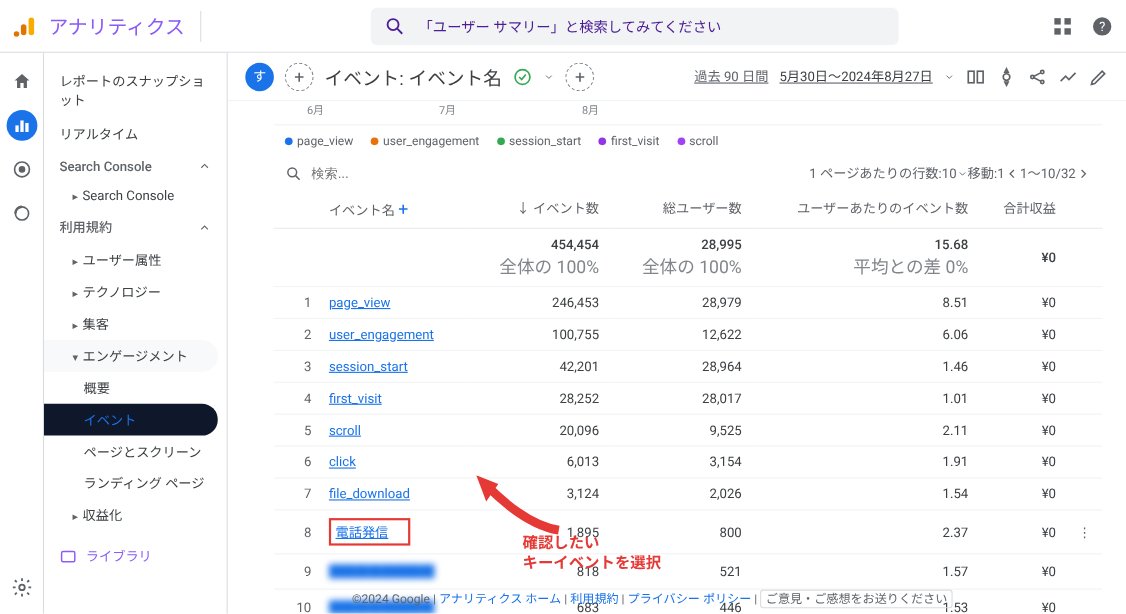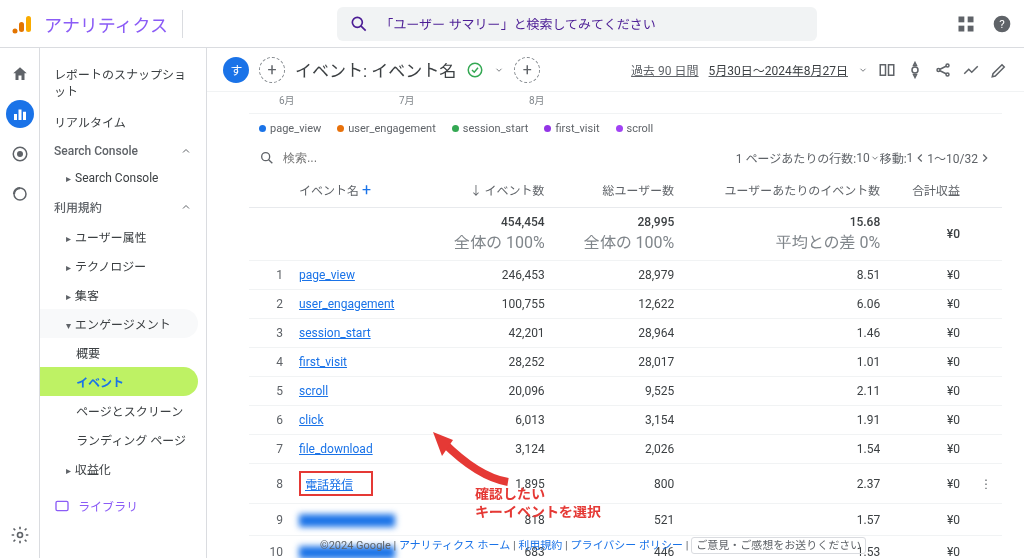--- a/index.html
+++ b/index.html
@@ -17,21 +17,21 @@
 .shell { display: flex; height: calc(100% - 48px); }
 .rail { width: 40px; border-right: 1px solid #dadce0; padding-top: 12px; display: flex; flex-direction: column; align-items: center; gap: 12px; color: #5f6368; }
 .rail-btn { width: 28px; height: 28px; border-radius: 50%; display: flex; align-items: center; justify-content: center; cursor: pointer; }
 .rail-btn.active { background: #1a73e8; color: #fff; }
 .rail-btn svg { width: 18px; height: 18px; }
 .sidebar { width: 167px; border-right: 1px solid #dadce0; padding: 10px 0; font-size: 12px; overflow: hidden; position: relative; }
 .sb-item { padding: 7px 14px; cursor: pointer; display: flex; align-items: center; justify-content: space-between; }
 .sb-section { color: #5f6368; font-weight: 500; }
 .sb-child { padding: 6px 14px 6px 26px; cursor: pointer; }
 .sb-sub { padding: 6px 14px 6px 36px; cursor: pointer; font-size: 12px; }
-.sb-sub.active { background: #bef264; color: #1a73e8; border-radius: 0 16px 16px 0; margin-right: 8px; font-weight: bold; }
+.sb-sub.active { background: #0f172a; color: #1a73e8; border-radius: 0 16px 16px 0; margin-right: 8px; }
 .sb-expanded { background: #f8f9fa; border-radius: 0 16px 16px 0; margin-right: 8px; }
 .chev { width: 12px; height: 12px; }
 .caret { font-size: 10px; color: #5f6368; margin-right: 4px; }
 .sb-lib { position: absolute; bottom: 44px; left: 14px; display: flex; align-items: center; gap: 8px; color: #8b5cf6; cursor: pointer; }
 .main { flex: 1; background: #fff; display: flex; flex-direction: column; overflow: hidden; }
 .toolbar { height: 44px; display: flex; align-items: center; padding: 0 16px; gap: 10px; border-bottom: 1px solid #f1f3f4; }
 .pill { width: 26px; height: 26px; border-radius: 50%; display: flex; align-items: center; justify-content: center; }
 .pill.blue { background: #1a73e8; color: #fff; font-size: 12px; }
 .pill.plus { border: 1px dashed #80868b; color: #5f6368; font-size: 16px; cursor: pointer; }
 .title { font-size: 17px; font-weight: 400; color: #3c4043; }

